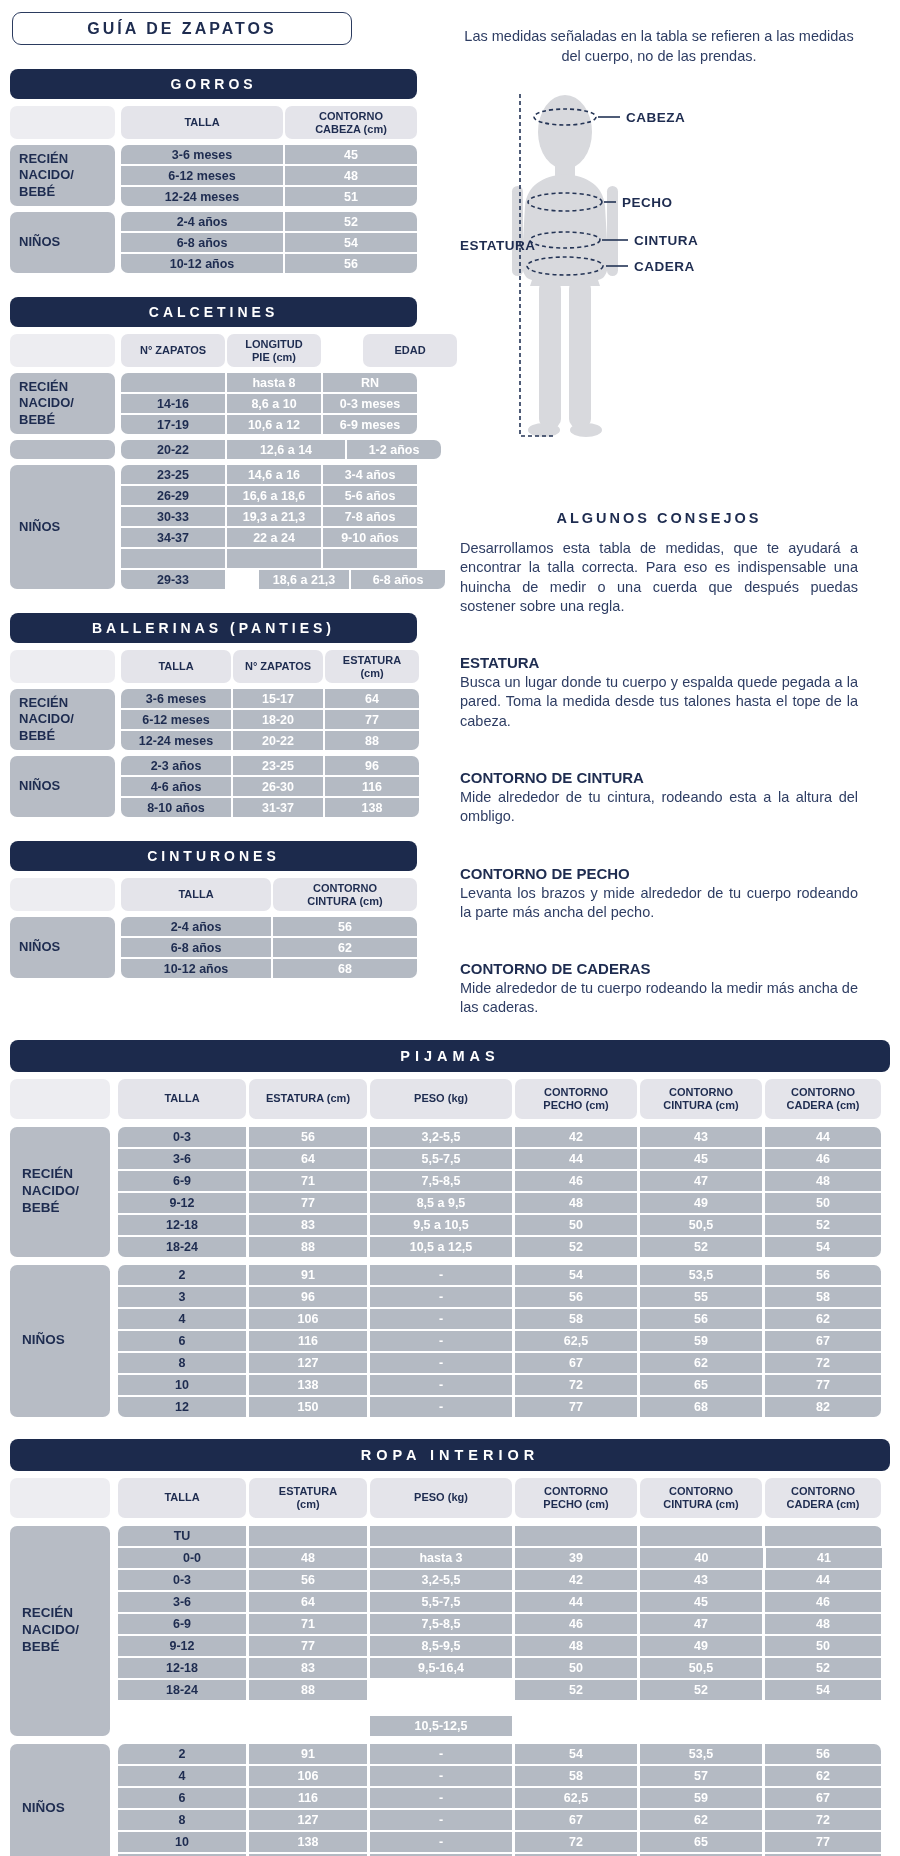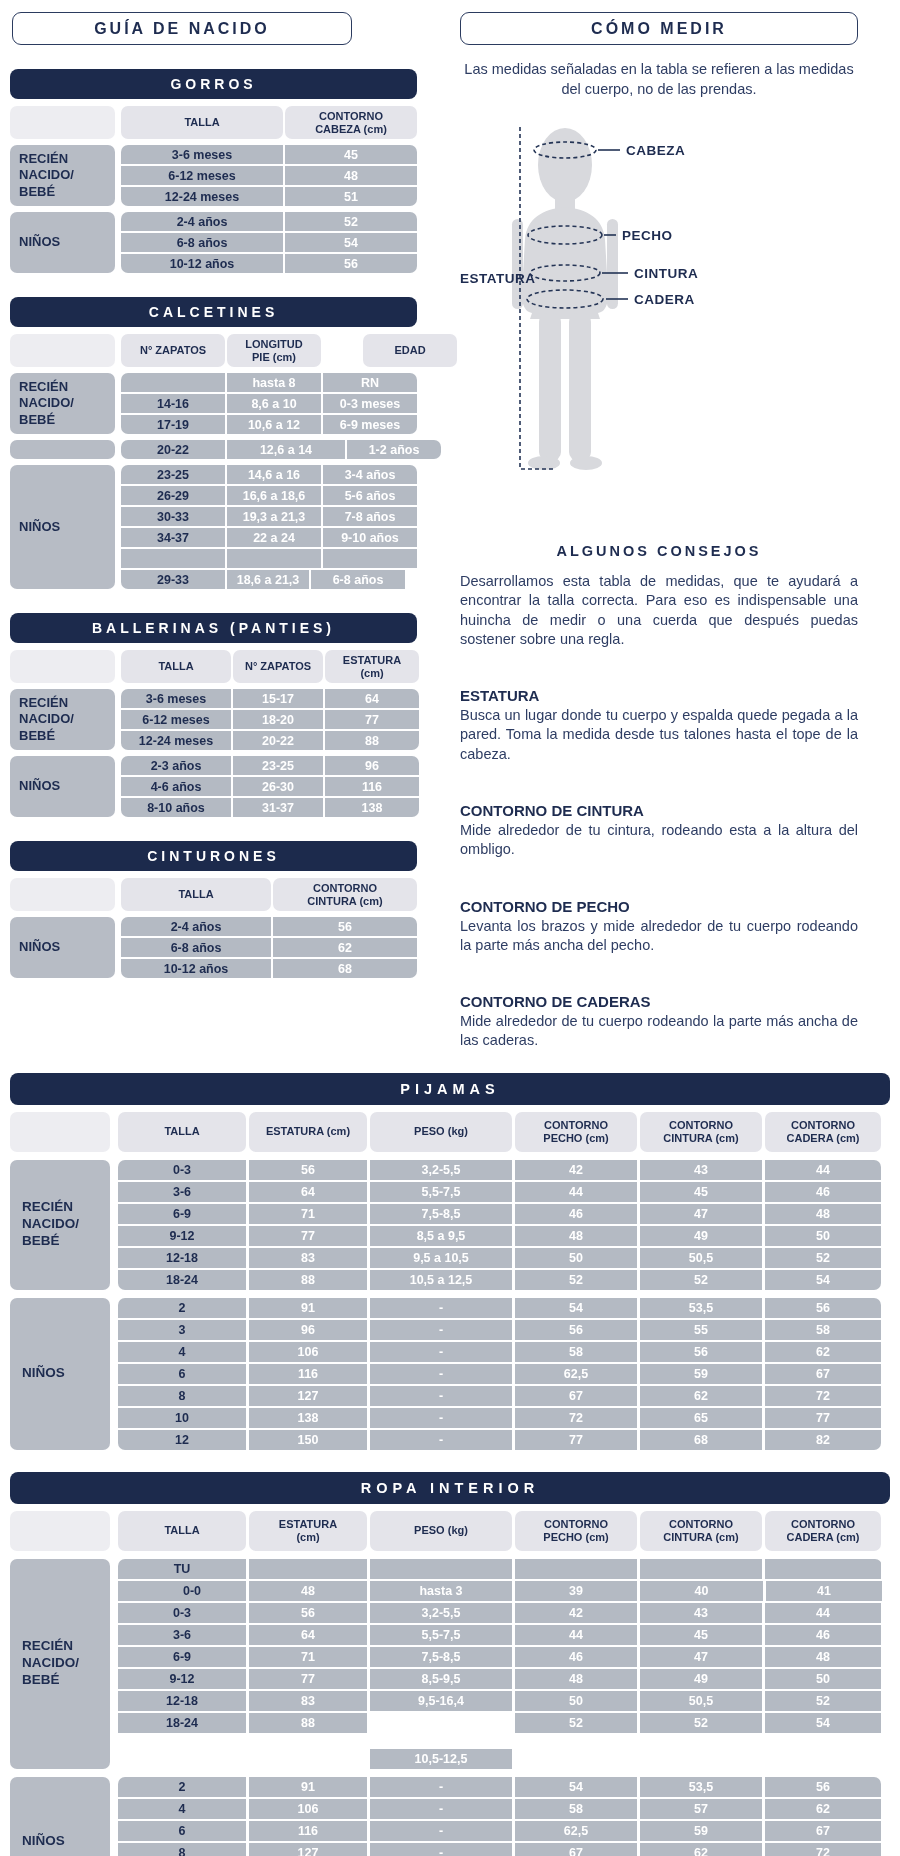--- a/index.html
+++ b/index.html
@@ -52,21 +52,21 @@
   .msection .para{margin-top:0}
 </style>
 </head>
 <body>
 
 <div class="page">
 
   <div class="top">
 
     <div class="leftcol">
-      <div class="titlebox">GUÍA DE NACIDO</div>
+      <div class="titlebox">GUÍA DE ZAPATOS</div>
 
       <div class="sizetable">
           <div class="tbar">GORROS</div>
           <div class="thead">
             <div class="tcorner" style="width: 105px;"></div>
             <div class="th" style="width: 162px;">TALLA</div>
             <div class="th" style="width: 132px;">CONTORNO
 CABEZA (cm)</div>
           </div>
           <div class="tgroup">
@@ -171,21 +171,21 @@
                 <div class="cell" style="width: 94px;">22 a 24</div>
                 <div class="cell" style="width: 94px;">9-10 años</div>
               </div>
               <div class="trow">
                 <div class="cell c0" style="width: 104px;"></div>
                 <div class="cell" style="width: 94px;"></div>
                 <div class="cell" style="width: 94px;"></div>
               </div>
               <div class="trow">
                 <div class="cell c0" style="width: 104px;">29-33</div>
-                <div class="cell" style="width: 82px;">18,6 a 21,3</div>
+                <div class="cell" style="width: 90px; margin-left: 32px;">18,6 a 21,3</div>
                 <div class="cell" style="width: 94px;">6-8 años</div>
               </div>
             </div>
           </div>
         </div>
 
       <div class="sizetable">
           <div class="tbar">BALLERINAS (PANTIES)</div>
           <div class="thead">
             <div class="tcorner" style="width: 105px;"></div>
@@ -260,21 +260,20 @@
               <div class="trow">
                 <div class="cell c0" style="width: 150px;">10-12 años</div>
                 <div class="cell" style="width: 144px;">68</div>
               </div>
             </div>
           </div>
         </div>
     </div>
 
     <div class="rightcol">
-      <div class="titlebox">CÓMO MEDIR</div>
 
       <div class="intro">Las medidas señaladas en la tabla se refieren a las medidas del cuerpo, no de las prendas.</div>
 
       <svg class="diagram" viewBox="0 0 398 400">
         <g transform="translate(0,20)">
           <g fill="#d8d9dd">
             <ellipse cx="105" cy="42" rx="27" ry="37"></ellipse>
             <rect x="95" y="70" width="20" height="16"></rect>
             <path d="M105,84 C82,86 67,96 65,116 L62,168 Q61,188 72,190 L70,196 L140,196 L138,190 Q149,188 148,168 L145,116 C143,96 128,86 105,84 Z"></path>
             <rect x="52" y="96" width="11" height="90" rx="5.5"></rect>
@@ -315,21 +314,21 @@
       <div class="msection">
         <div class="mhead">CONTORNO DE CINTURA</div>
         <div class="para">Mide alrededor de tu cintura, rodeando esta a la altura del ombligo.</div>
       </div>
       <div class="msection">
         <div class="mhead">CONTORNO DE PECHO</div>
         <div class="para">Levanta los brazos y mide alrededor de tu cuerpo rodeando la parte más ancha del pecho.</div>
       </div>
       <div class="msection">
         <div class="mhead">CONTORNO DE CADERAS</div>
-        <div class="para">Mide alrededor de tu cuerpo rodeando la parte más ancha de las caderas.</div>
+        <div class="para">Mide alrededor de tu cuerpo rodeando la medir más ancha de las caderas.</div>
       </div>
     </div>
   </div>
 
   <div class="sizetable widetable">
       <div class="tbar">PIJAMAS</div>
       <div class="thead">
         <div class="tcorner" style="width: 100px;"></div>
         <div class="th" style="width: 128px;">TALLA</div>
         <div class="th" style="width: 118px;">ESTATURA (cm)</div>

